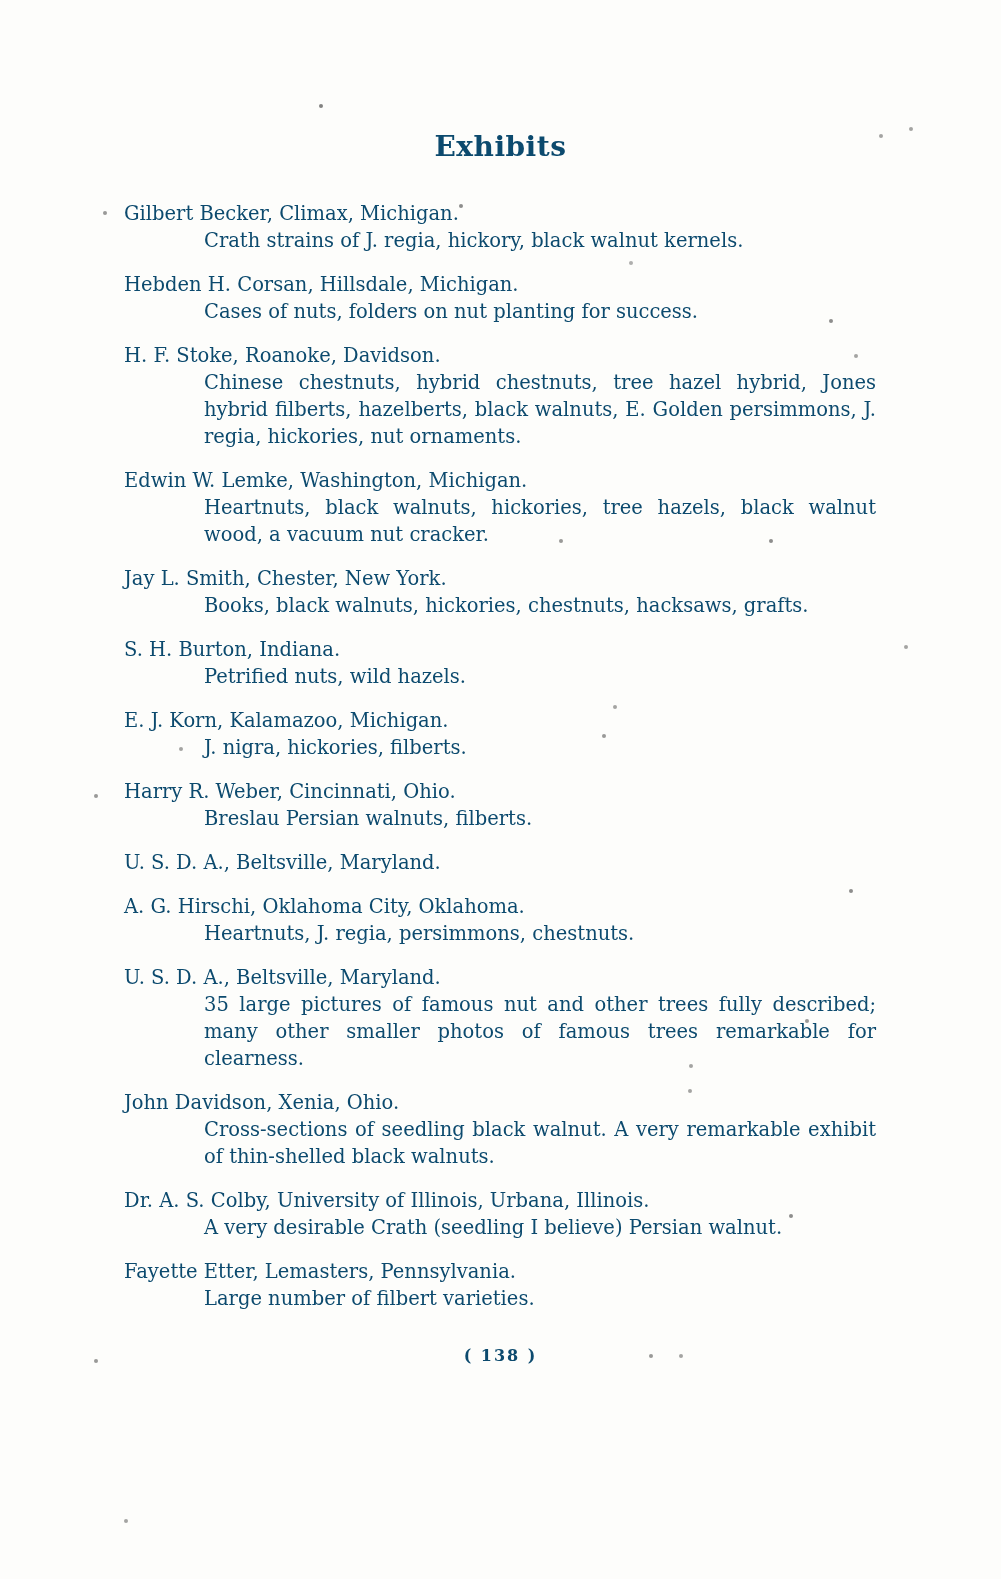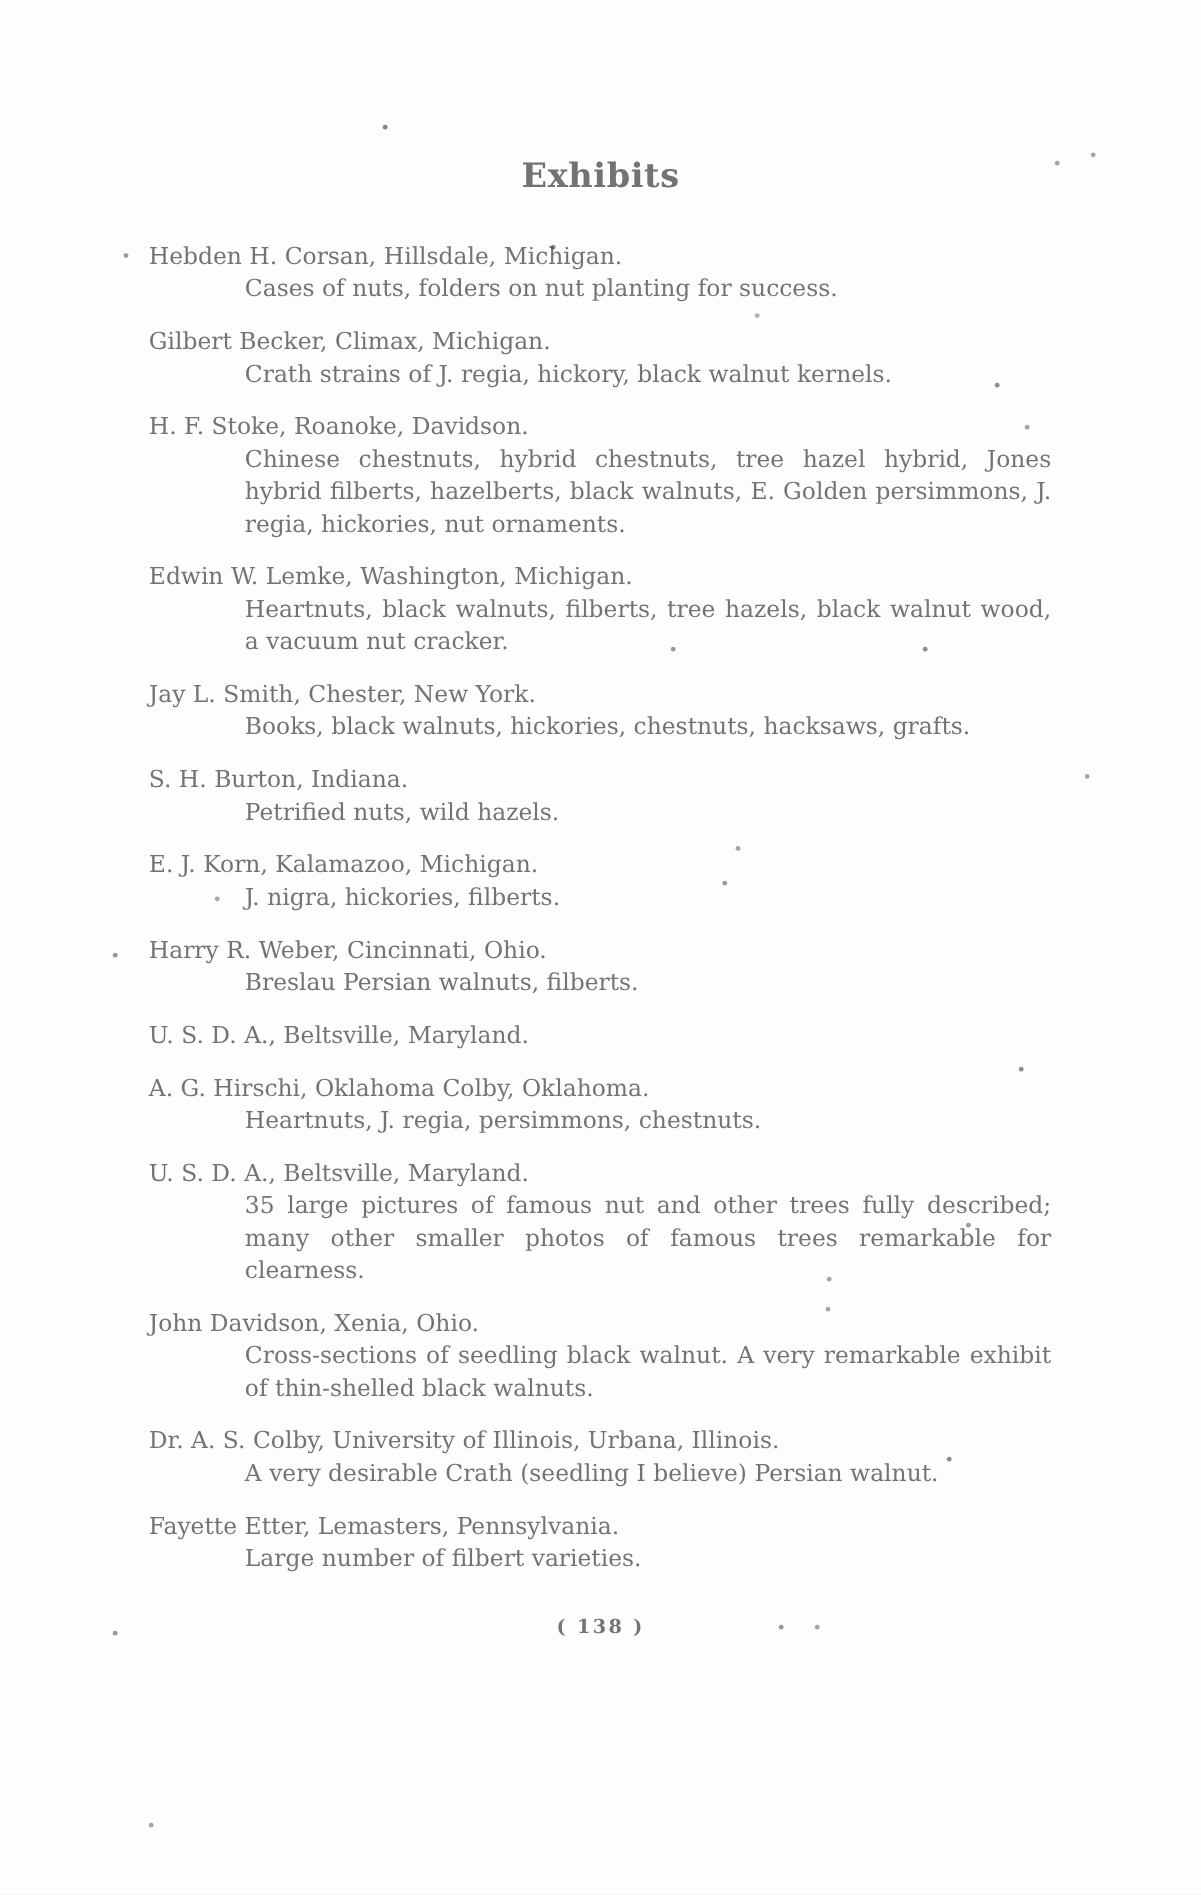--- a/index.html
+++ b/index.html
@@ -6,21 +6,21 @@
     margin: 0;
     padding: 0;
     background: #e8e8e8;
   }
   .page {
     position: relative;
     width: 1001px;
     height: 1579px;
     margin: 0 auto;
     background: #fdfdfb;
-    color: #737373;
+    color: #0c4a6e;
     font-family: "DejaVu Serif", "Liberation Serif", serif;
     overflow: hidden;
     box-sizing: border-box;
   }
   
   .page::before {
     content: "";
     position: absolute;
     top: 0; left: 0;
     width: 2px; height: 2px;
@@ -87,34 +87,34 @@
   }
 </style>
 </head>
 <body>
 
 <div class="page">
   <div class="title">Exhibits</div>
 
   <div class="entries">
       <div class="entry">
+      <div class="entry-name">Gilbert Becker, Climax, Michigan.</div>
+      <div class="entry-items">Crath strains of J. regia, hickory, black walnut kernels.</div>
+    </div>
+      <div class="entry">
       <div class="entry-name">Hebden H. Corsan, Hillsdale, Michigan.</div>
       <div class="entry-items">Cases of nuts, folders on nut planting for success.</div>
-    </div>
-      <div class="entry">
-      <div class="entry-name">Gilbert Becker, Climax, Michigan.</div>
-      <div class="entry-items">Crath strains of J. regia, hickory, black walnut kernels.</div>
     </div>
       <div class="entry">
       <div class="entry-name">H. F. Stoke, Roanoke, Davidson.</div>
       <div class="entry-items">Chinese chestnuts, hybrid chestnuts, tree hazel hybrid, Jones hybrid filberts, hazelberts, black walnuts, E. Golden persimmons, J. regia, hickories, nut ornaments.</div>
     </div>
       <div class="entry">
       <div class="entry-name">Edwin W. Lemke, Washington, Michigan.</div>
-      <div class="entry-items">Heartnuts, black walnuts, filberts, tree hazels, black walnut wood, a vacuum nut cracker.</div>
+      <div class="entry-items">Heartnuts, black walnuts, hickories, tree hazels, black walnut wood, a vacuum nut cracker.</div>
     </div>
       <div class="entry">
       <div class="entry-name">Jay L. Smith, Chester, New York.</div>
       <div class="entry-items">Books, black walnuts, hickories, chestnuts, hacksaws, grafts.</div>
     </div>
       <div class="entry">
       <div class="entry-name">S. H. Burton, Indiana.</div>
       <div class="entry-items">Petrified nuts, wild hazels.</div>
     </div>
       <div class="entry">
@@ -122,21 +122,21 @@
       <div class="entry-items">J. nigra, hickories, filberts.</div>
     </div>
       <div class="entry">
       <div class="entry-name">Harry R. Weber, Cincinnati, Ohio.</div>
       <div class="entry-items">Breslau Persian walnuts, filberts.</div>
     </div>
       <div class="entry">
       <div class="entry-name">U. S. D. A., Beltsville, Maryland.</div>
     </div>
       <div class="entry">
-      <div class="entry-name">A. G. Hirschi, Oklahoma Colby, Oklahoma.</div>
+      <div class="entry-name">A. G. Hirschi, Oklahoma City, Oklahoma.</div>
       <div class="entry-items">Heartnuts, J. regia, persimmons, chestnuts.</div>
     </div>
       <div class="entry">
       <div class="entry-name">U. S. D. A., Beltsville, Maryland.</div>
       <div class="entry-items">35 large pictures of famous nut and other trees fully described; many other smaller photos of famous trees remarkable for clearness.</div>
     </div>
       <div class="entry">
       <div class="entry-name">John Davidson, Xenia, Ohio.</div>
       <div class="entry-items">Cross-sections of seedling black walnut. A very remarkable exhibit of thin-shelled black walnuts.</div>
     </div>

